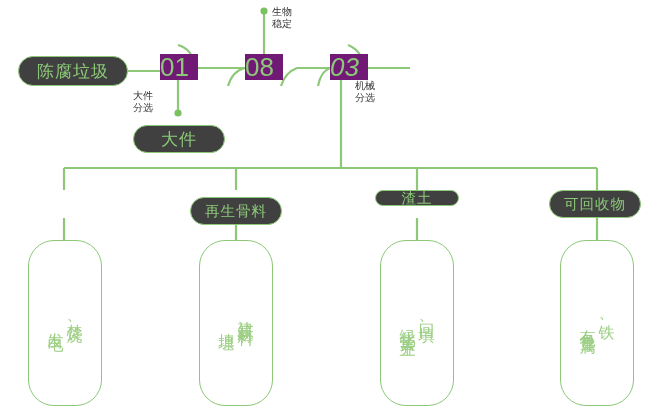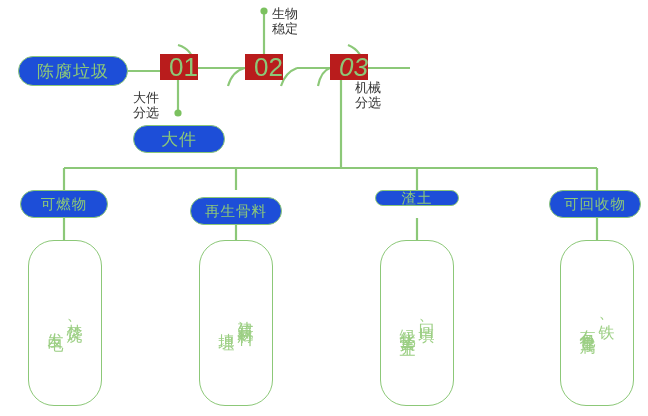--- a/index.html
+++ b/index.html
@@ -7,44 +7,44 @@
        font-family:"Liberation Sans","DejaVu Sans",sans-serif;}
   #stage{position:relative;width:648px;height:416px;background:#fff;}
   #wires{position:absolute;left:0;top:0;width:648px;height:416px;}
 
   .pill{
     position:absolute;
     border:1.6px solid #8cc878;
     border-radius:999px;
     color:#8cc878;
     display:flex;align-items:center;justify-content:center;
-    background:#1d4ed8;
+    background:#404040;
     letter-spacing:1px;
     box-sizing:border-box;
     white-space:nowrap;
   }
   .pill.src{font-size:17px;}
   .pill.mid{font-size:17px;}
   .pill.cat{font-size:14.5px;}
 
   .stepnum{
     position:absolute;
     color:#8cc878;
     font-size:26px;
     font-weight:400;
     letter-spacing:0px;
-    background:#b91c1c;
-    text-align:right;
+    background:#701a75;
+    text-align:left;
     line-height:1;
   }
 
   .anno{
     position:absolute;
     color:#333333;
-    font-size:13px;
+    font-size:10px;
     line-height:1.18;
     text-align:left;
     white-space:nowrap;
   }
 
   .vbox{
     position:absolute;
     border:1.4px solid #8cc878;
     border-radius:26px;
     background:#fff;
@@ -112,21 +112,21 @@
   </svg>
 
   <div class="pill src" style="left:18px;top:56px;width:110px;height:30px;">
     <span>陈腐垃圾</span>
   </div>
 
   <div class="stepnum" style="left:160px;top:54px;width:38px;">
     <span>01</span>
   </div>
   <div class="stepnum" style="left:245px;top:54px;width:38px;">
-    <span>02</span>
+    <span>08</span>
   </div>
   <div class="stepnum" style="left:330px;top:54px;width:38px;font-style:italic;">
     <span>03</span>
   </div>
 
   <div class="anno" style="left:133px;top:90px;">
     <div>大件</div>
     <div>分选</div>
   </div>
 
@@ -137,23 +137,20 @@
 
   <div class="anno" style="left:355px;top:80px;">
     <div>机械</div>
     <div>分选</div>
   </div>
 
   <div class="pill mid" style="left:133px;top:125px;width:92px;height:28px;">
     <span>大件</span>
   </div>
 
-  <div class="pill cat" style="left:20px;top:190px;width:88px;height:28px;">
-    <span>可燃物</span>
-  </div>
   <div class="pill cat" style="left:190px;top:197px;width:92px;height:28px;">
     <span>再生骨料</span>
   </div>
   <div class="pill cat" style="left:375px;top:190px;width:84px;height:16px;">
     <span>渣土</span>
   </div>
   <div class="pill cat" style="left:549px;top:190px;width:92px;height:28px;align-items:center;">
     <span>可回收物</span>
   </div>
 

